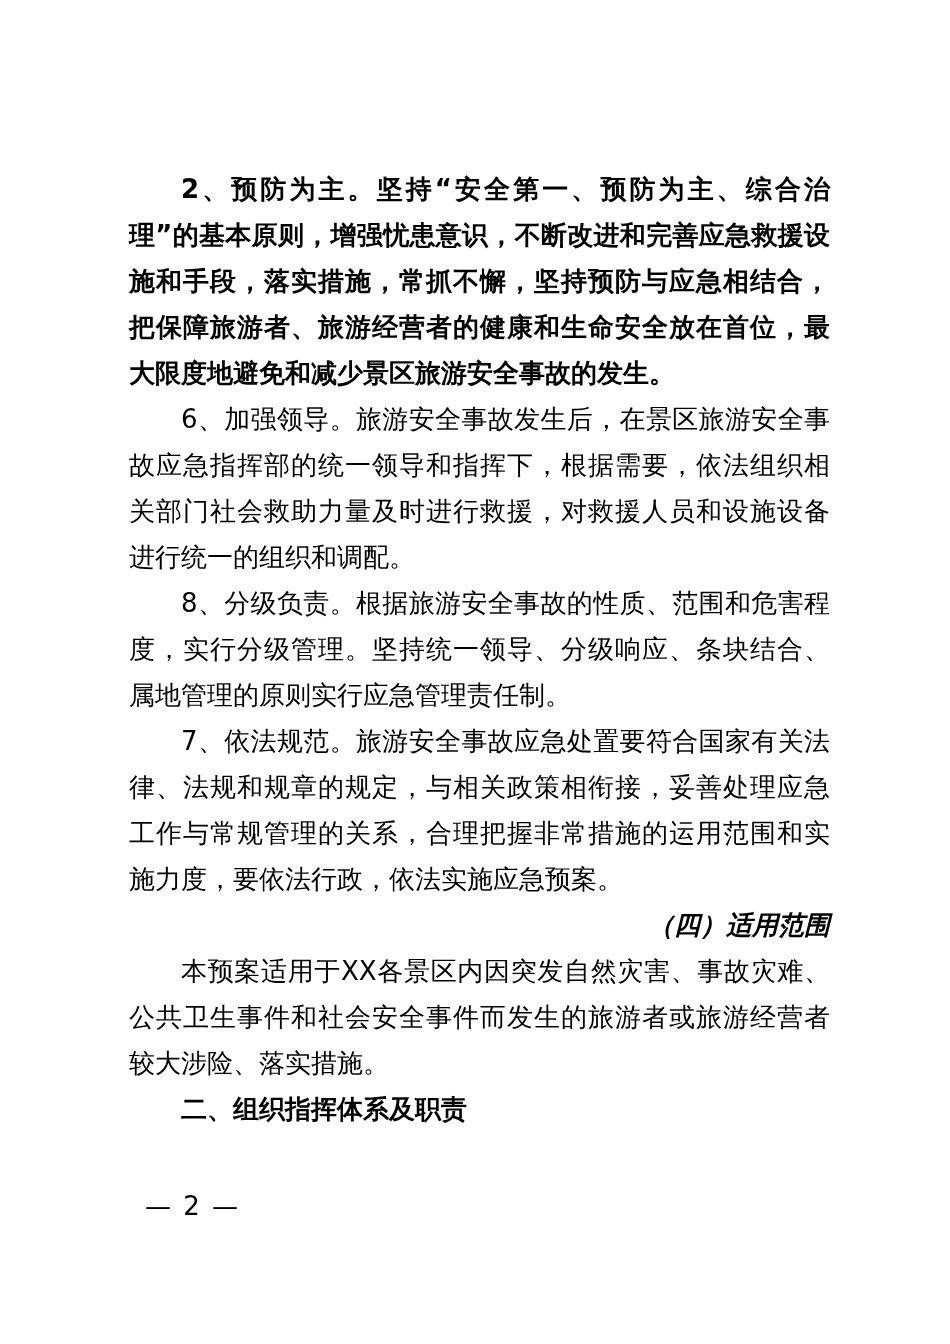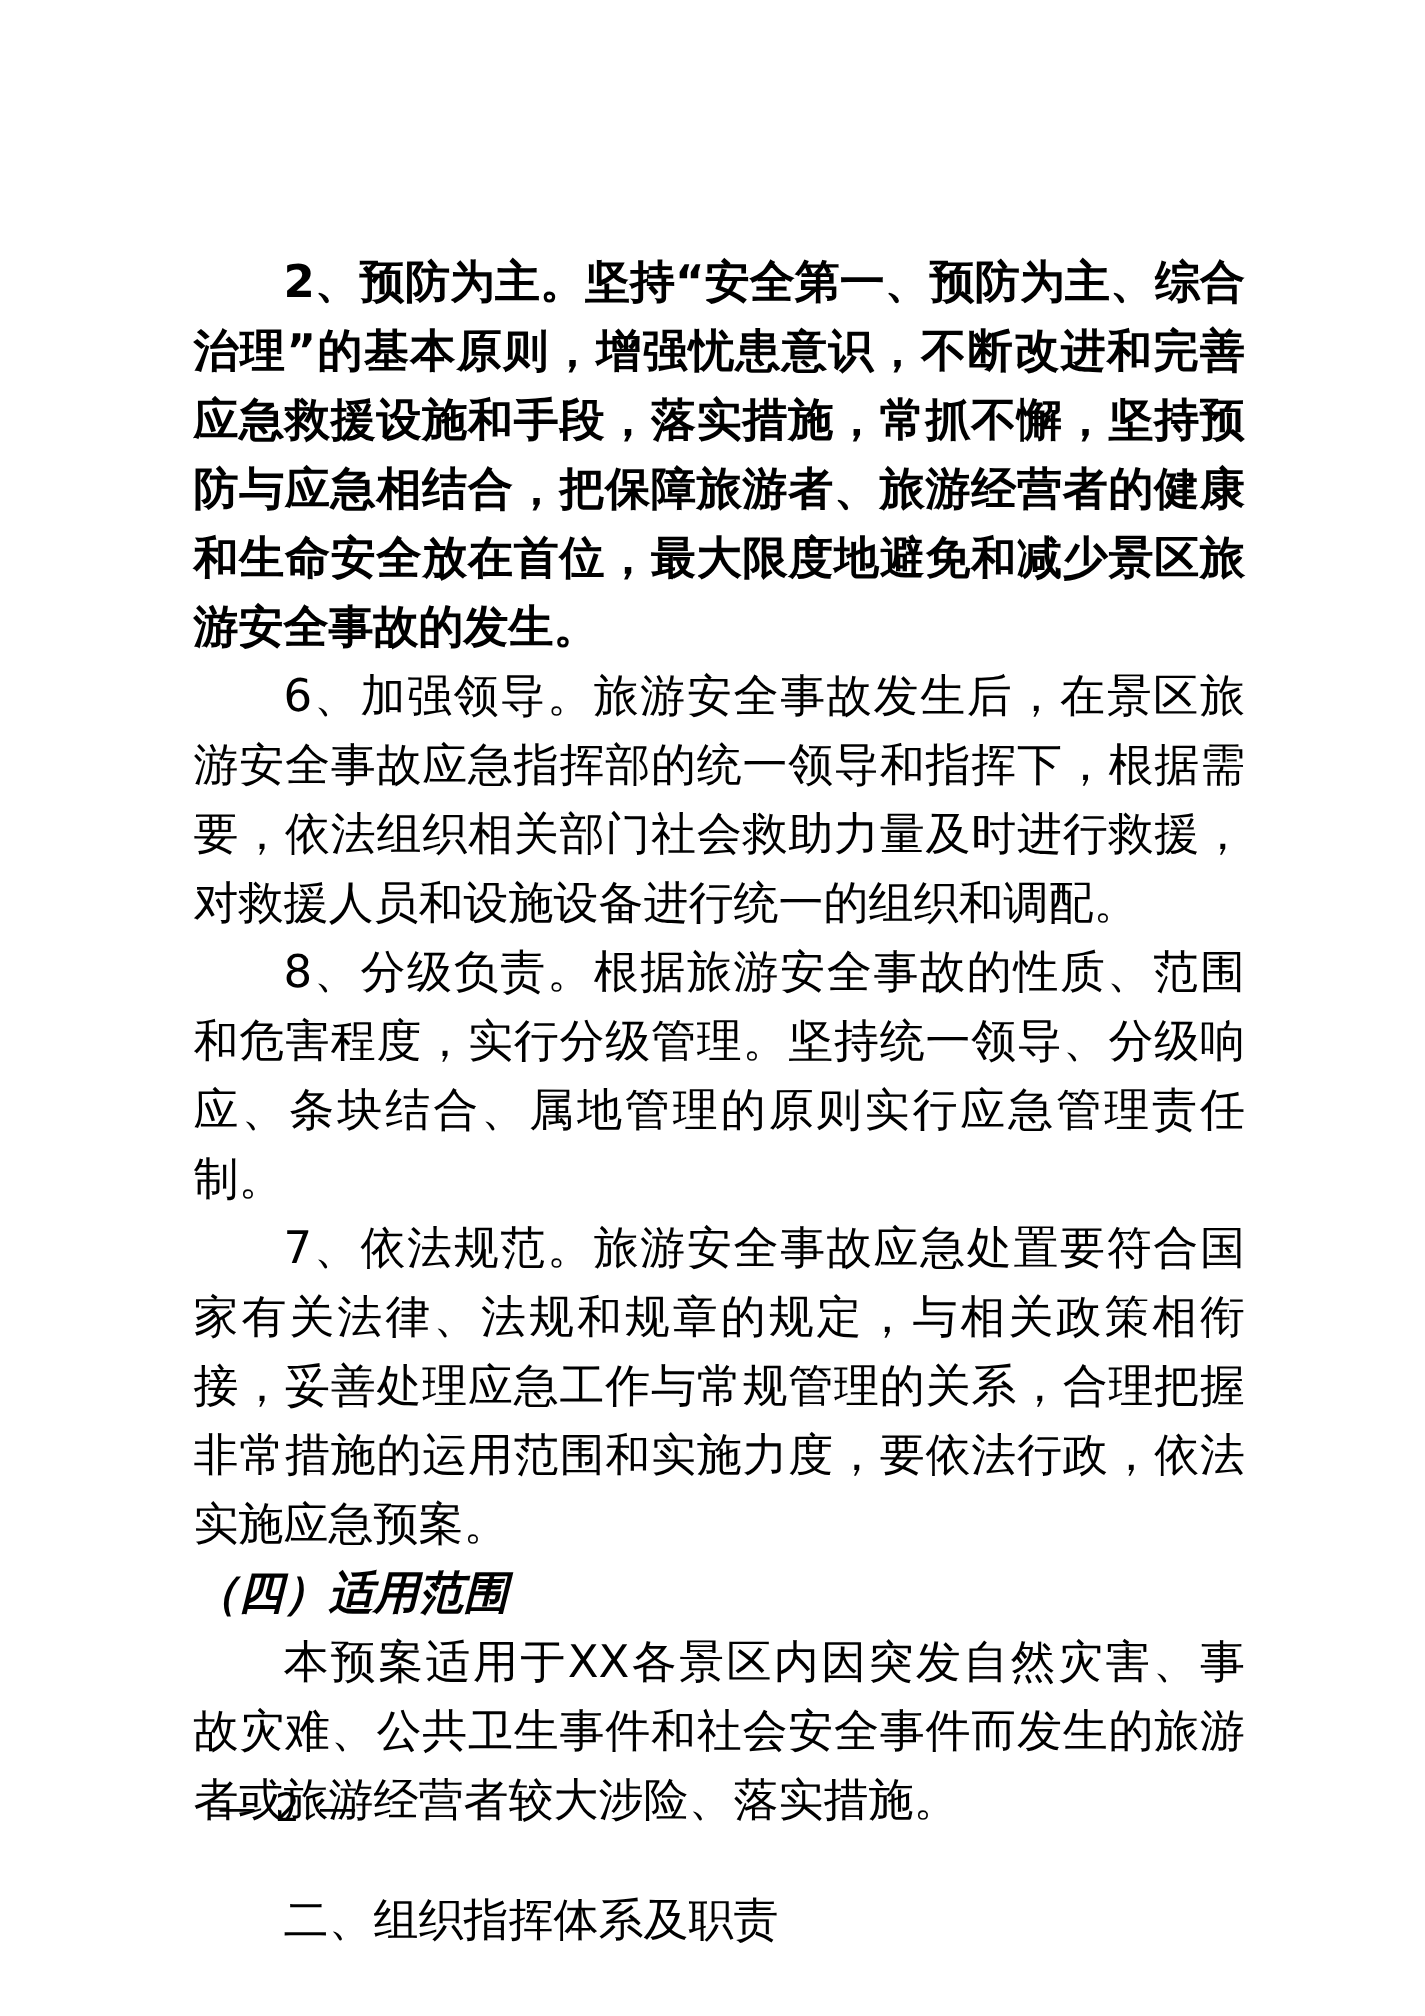--- a/index.html
+++ b/index.html
@@ -17,42 +17,41 @@
     overflow: hidden;
   }
   .content {
     position: absolute;
     left: 129px;
     top: 166px;
     width: 701px;
   }
   .para {
     margin: 0;
-    font-size: 30px;
+    font-size: 26px;
     line-height: 46px;
     text-align: justify;
     text-indent: 2em;
     word-break: break-all;
   }
   .body-bold {
     font-weight: 700;
   }
   .body-kai {
     font-weight: 400;
   }
   .heading-center {
-    text-align: left;
+    text-align: right;
     text-indent: 0;
     font-weight: 700;
     font-style: italic;
   }
   .heading-left {
-    font-weight: 400;
+    font-weight: 700;
     font-style: normal;
-    margin-top: 34px;
   }
   .footer {
     position: absolute;
     left: 145px;
     top: 1190px;
     font-size: 26px;
     line-height: 32px;
     font-weight: 400;
     letter-spacing: 2px;
   }

